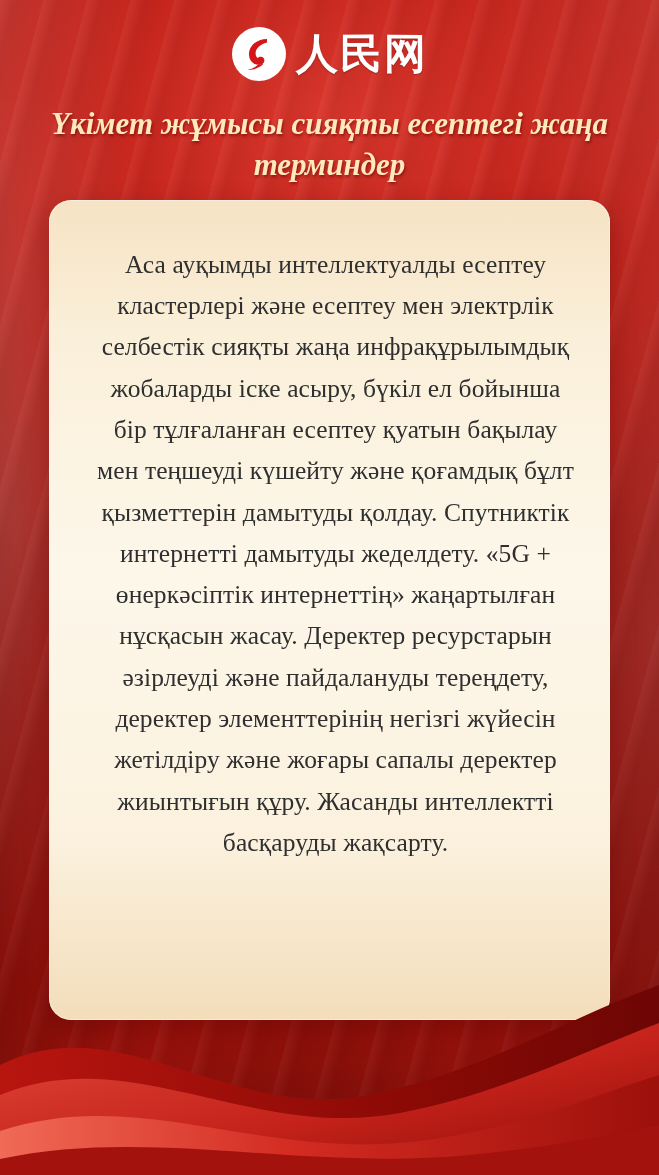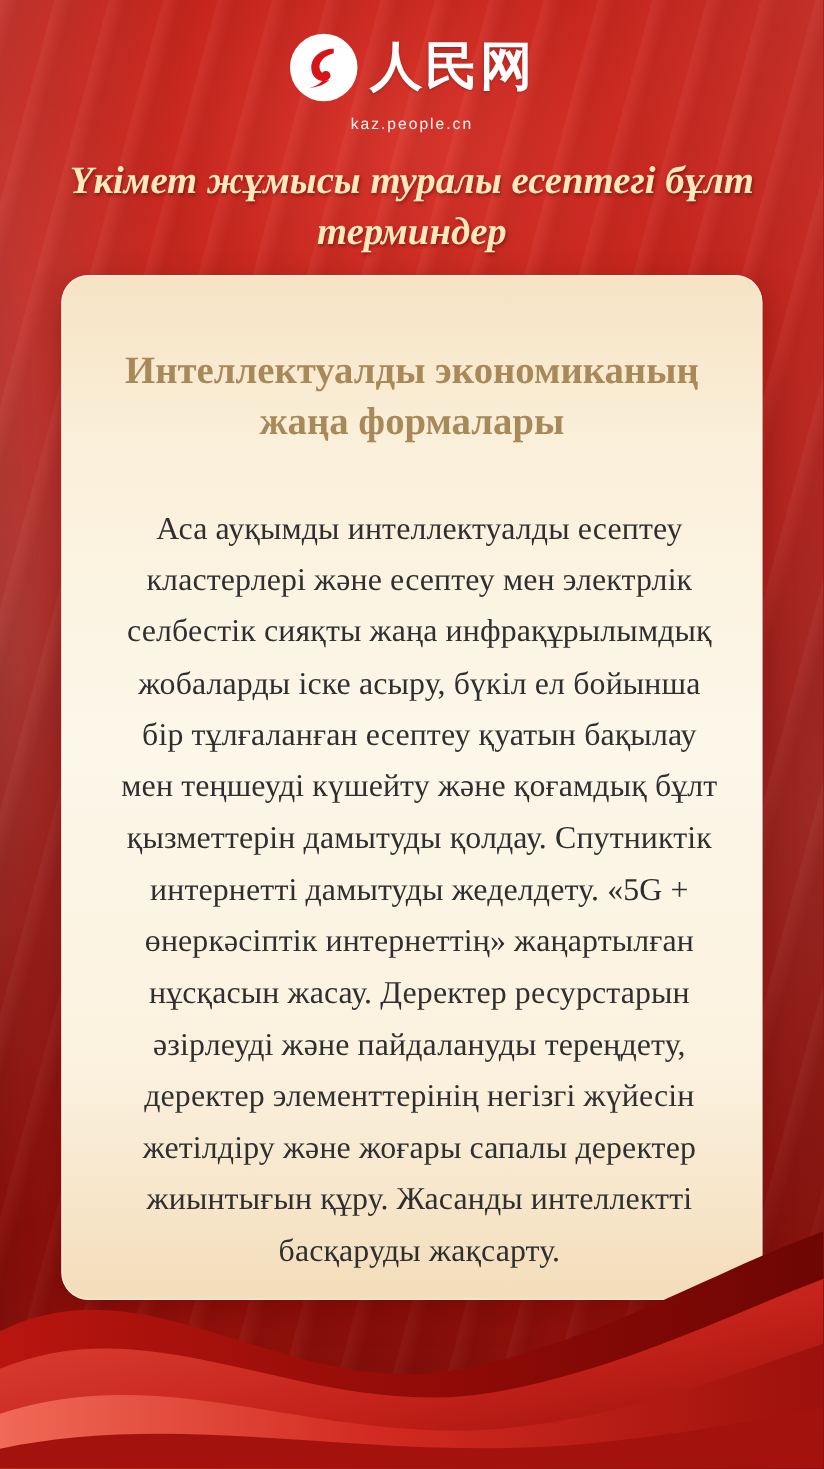--- a/index.html
+++ b/index.html
@@ -151,27 +151,25 @@
 
   <div class="logo-wrap">
     <div class="logo-row">
       <svg class="logo-mark" viewBox="0 0 56 56">
         <circle cx="28" cy="28" r="27" fill="#ffffff"></circle>
         <path d="M36 13c-10 0-18 6.5-18 15.2 0 6.2 4.3 10.6 9.6 10.6 3.4 0 5.8-1.9 5.8-4.4 0-2.1-1.5-3.6-3.6-3.6-1.3 0-2.3.5-3 1.3-1.4-1-2.2-2.6-2.2-4.6 0-5 4.6-9.2 11.4-10.9z" fill="#d61518"></path>
         <path d="M27 38.5c-2.6 2.9-6.3 4.7-10.3 5.6 6.3-.2 12.1-2.6 15.7-6.2z" fill="#d61518"></path>
       </svg>
       <span class="logo-cn">人民网</span>
     </div>
-    <div class="logo-url">kaz.people.cn</div>
   </div>
 
-  <div class="title">Үкімет жұмысы туралы есептегі бұлт терминдер</div>
+  <div class="title">Үкімет жұмысы сияқты есептегі жаңа терминдер</div>
 
   <div class="card">
-    <div class="card-title">Интеллектуалды экономиканың жаңа формалары</div>
     <div class="card-body">Аса ауқымды интеллектуалды есептеу кластерлері және есептеу мен электрлік селбестік сияқты жаңа инфрақұрылымдық жобаларды іске асыру, бүкіл ел бойынша бір тұлғаланған есептеу қуатын бақылау мен теңшеуді күшейту және қоғамдық бұлт қызметтерін дамытуды қолдау. Спутниктік интернетті дамытуды жеделдету. «5G + өнеркәсіптік интернеттің» жаңартылған нұсқасын жасау. Деректер ресурстарын әзірлеуді және пайдалануды тереңдету, деректер элементтерінің негізгі жүйесін жетілдіру және жоғары сапалы деректер жиынтығын құру. Жасанды интеллектті басқаруды жақсарту.</div>
   </div>
 
   <svg class="waves" viewBox="0 0 659 230" preserveAspectRatio="none">
     <defs>
       <linearGradient id="w1" x1="0" y1="0" x2="1" y2="1">
         <stop offset="0%" stop-color="#e2483a"></stop>
         <stop offset="55%" stop-color="#c4221a"></stop>
         <stop offset="100%" stop-color="#8d0b07"></stop>
       </linearGradient>

